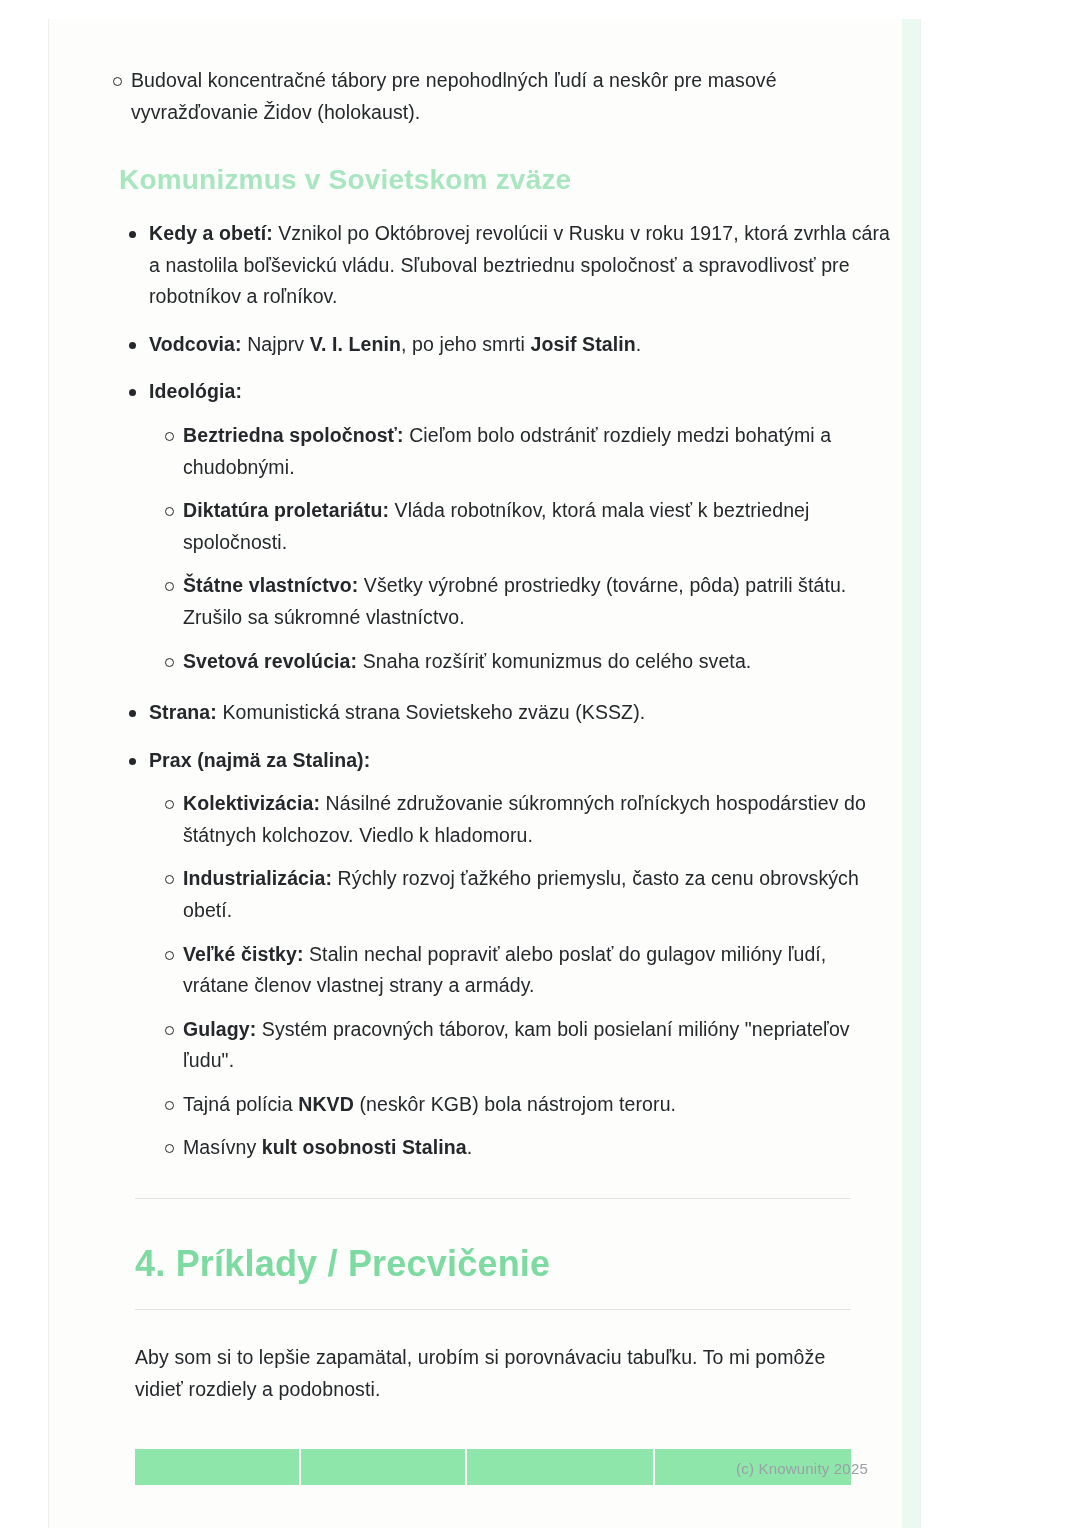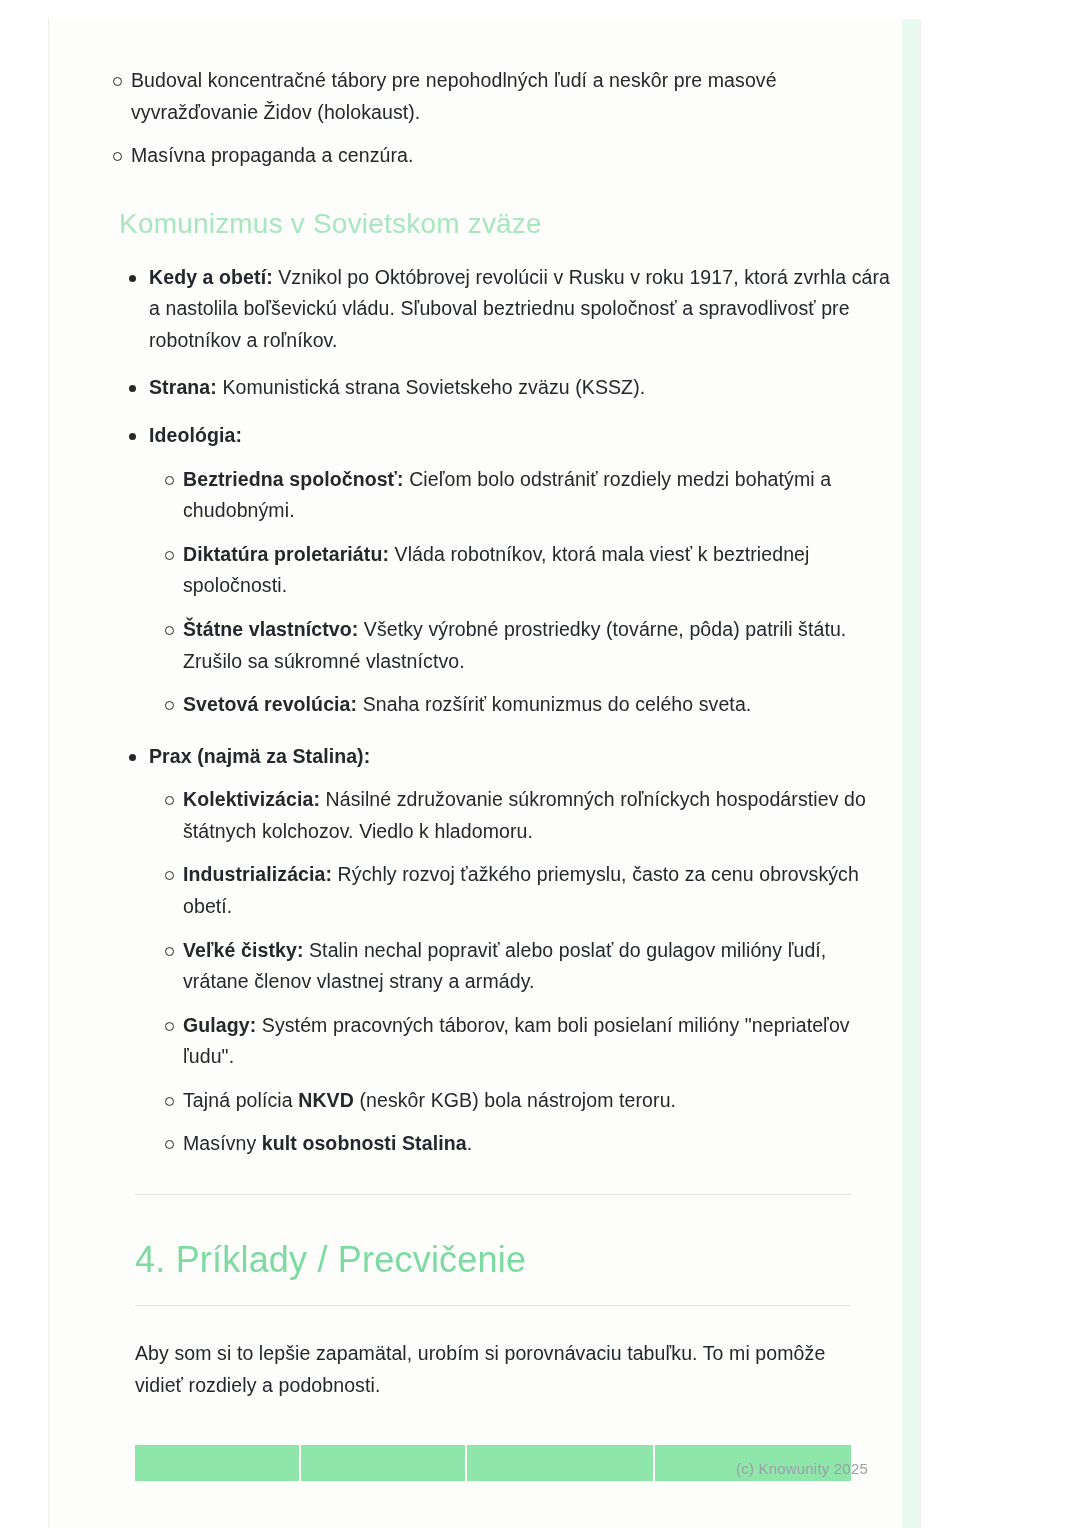--- a/index.html
+++ b/index.html
@@ -92,28 +92,28 @@
   }
   .sub-wrap { margin-top: 12px; }
   .sub-wrap ul.lvl2 > li { padding-left: 34px; }
   .sub-wrap ul.lvl2 > li::before { left: 16px; }
 
   b, .b { font-weight: bold; }
 
   h2.section-green {
     color: #a8e6c0;
     font-size: 28px;
-    font-weight: normal;
+    font-weight: bold;
     margin: 36px 0 22px 26px;
     letter-spacing: 0.2px;
   }
   h1.big-heading {
     color: #7ddaa0;
     font-size: 36px;
-    font-weight: normal;
+    font-weight: bold;
     margin: 0 0 0 42px;
     letter-spacing: 0.2px;
   }
   .divider {
     height: 1px;
     background: #e2e2de;
     margin: 34px 42px 0 42px;
   }
   .divider.thin-under {
     margin: 24px 42px 0 42px;
@@ -154,55 +154,55 @@
 
 <div class="page">
   <div class="green-edge"></div>
 
   <div class="content">
 
     <ul class="lvl2" style="margin-top:46px;">
       <li>
         <span>Budoval koncentračné tábory pre nepohodlných ľudí a neskôr pre masové vyvražďovanie Židov (holokaust).</span>
       </li>
-      <li>
-        <span>Masívna propaganda a cenzúra.</span>
-      </li>
     </ul>
 
     <h2 class="section-green">Komunizmus v Sovietskom zväze</h2>
 
     <ul class="lvl1">
       <li>
         <b>Kedy a obetí:</b><span> Vznikol po Októbrovej revolúcii v Rusku v roku 1917, ktorá zvrhla cára a nastolila boľševickú vládu. Sľuboval beztriednu spoločnosť a spravodlivosť pre robotníkov a roľníkov.</span>
       </li>
 
-
-      <li>
-        <b>Strana:</b><span> Komunistická strana Sovietskeho zväzu (KSSZ).</span>
+      <li>
+        <b>Vodcovia:</b><span> Najprv </span><b>V. I. Lenin</b><span>, po jeho smrti </span><b>Josif Stalin</b><span>.</span>
       </li>
 
       <li style="margin-bottom:20px;">
         <b>Ideológia:</b>
         <div class="sub-wrap">
           <ul class="lvl2">
             <li>
               <b>Beztriedna spoločnosť:</b><span> Cieľom bolo odstrániť rozdiely medzi bohatými a chudobnými.</span>
             </li>
             <li>
               <b>Diktatúra proletariátu:</b><span> Vláda robotníkov, ktorá mala viesť k beztriednej spoločnosti.</span>
             </li>
             <li>
               <b>Štátne vlastníctvo:</b><span> Všetky výrobné prostriedky (továrne, pôda) patrili štátu. Zrušilo sa súkromné vlastníctvo.</span>
             </li>
             <li>
               <b>Svetová revolúcia:</b><span> Snaha rozšíriť komunizmus do celého sveta.</span>
             </li>
           </ul>
         </div>
+      </li>
+
+      <li>
+        <b>Strana:</b><span> Komunistická strana Sovietskeho zväzu (KSSZ).</span>
       </li>
 
       <li style="margin-bottom:0;">
         <b>Prax (najmä za Stalina):</b>
         <div class="sub-wrap">
           <ul class="lvl2">
             <li>
               <b>Kolektivizácia:</b><span> Násilné združovanie súkromných roľníckych hospodárstiev do štátnych kolchozov. Viedlo k hladomoru.</span>
             </li>
             <li>

